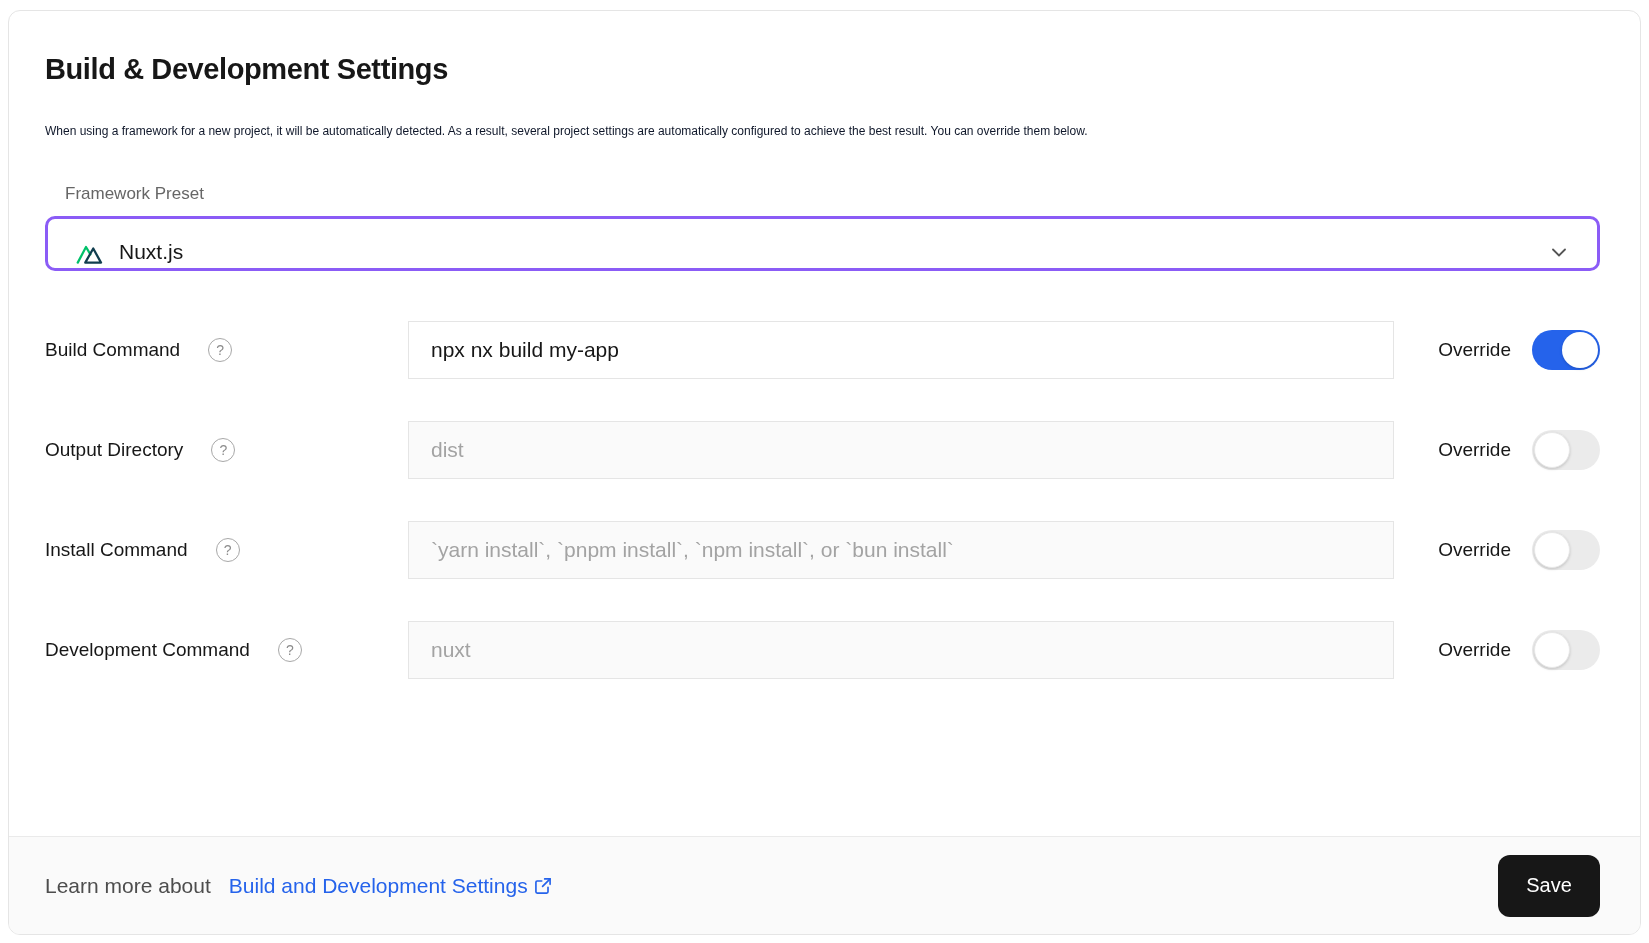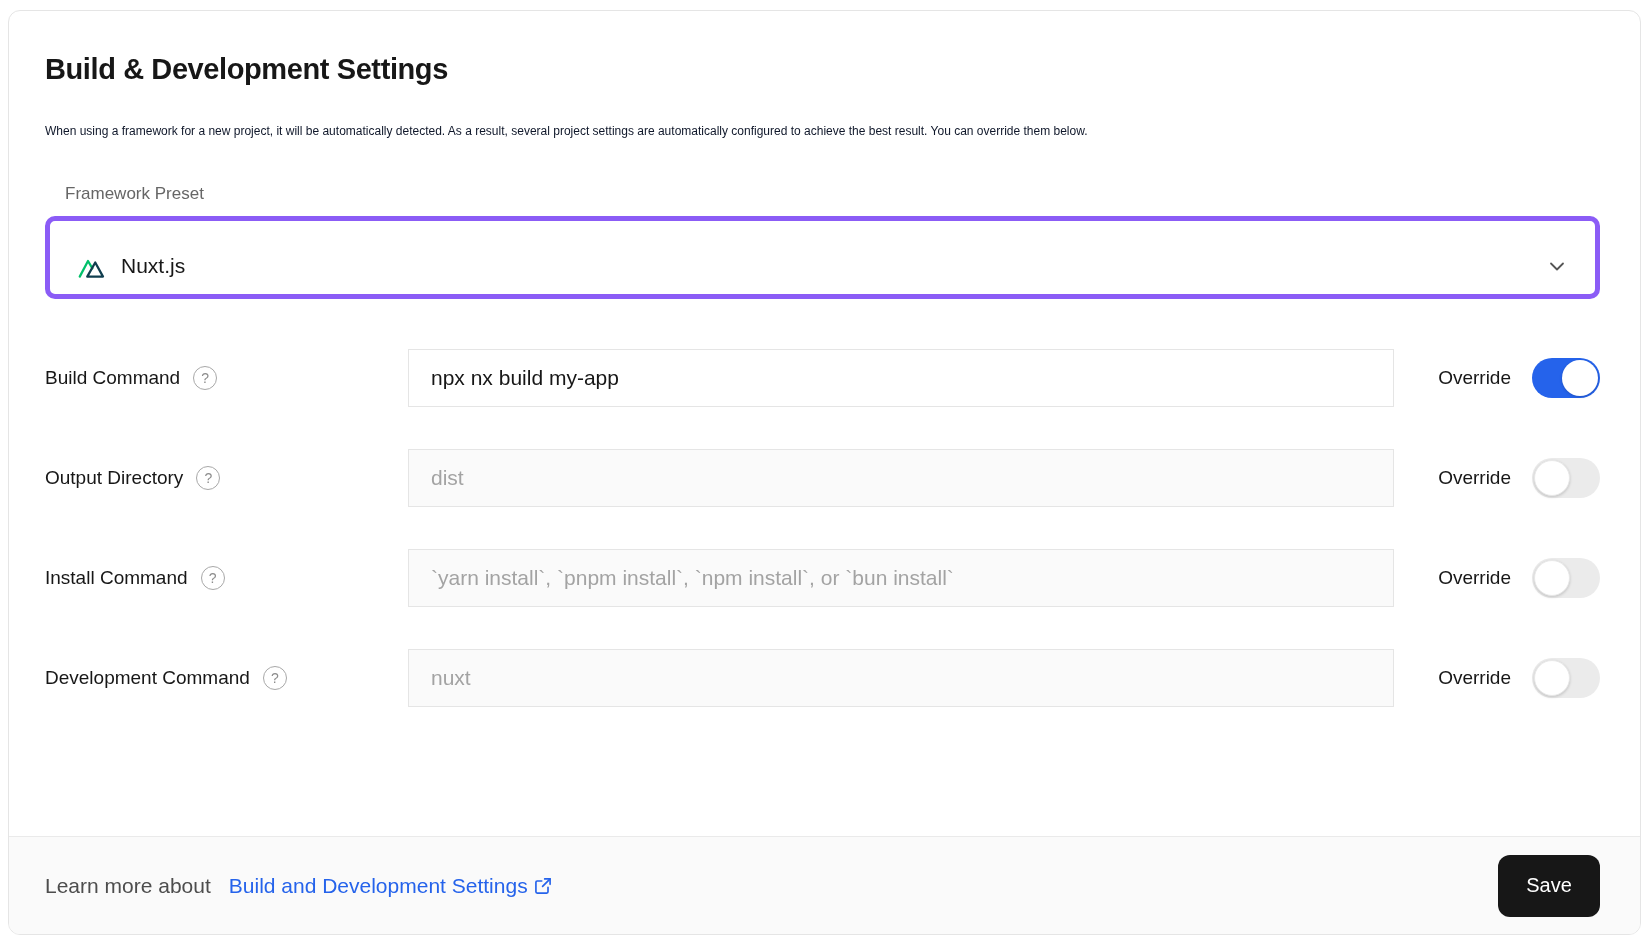--- a/index.html
+++ b/index.html
@@ -31,36 +31,36 @@
     margin:26px 0 8px 0;
     font-size:12px; line-height:38px;
     max-width:1400px;
     color:#0f172a;
   }
 
   .field-label { margin-top:34px; font-size:17px; color:#666666;margin-left:20px; }
 
   .select {
     margin-top:12px;
-    height:83px;
-    border:5px solid #8b5cf6;
+    height:55px;
+    border:3px solid #8b5cf6;
     border-radius:10px;
     background:#fff;
     display:flex; align-items:center;
     padding:16px 26px 0 27px;
     cursor:pointer;
   }
   .select-value { font-size:21px; margin-left:14px; color:#171717; }
   .chevron { margin-left:auto; display:flex; align-items:center; }
 
   .settings { margin-top:50px; }
   .setting-row { display:flex; align-items:center; height:58px; margin-bottom:42px; }
   .row-label {
     width:363px; flex-shrink:0;
-    display:flex; align-items:center; gap:13px;
+    display:flex; align-items:center; gap:28px;
     font-size:19px; font-weight:500; color:#171717;
   }
   .help-icon {
     width:24px; height:24px; flex-shrink:0;
     border:1.5px solid #a8a8a8; border-radius:50%;
     color:#8c8c8c; font-size:14px; font-weight:400;
     display:flex; align-items:center; justify-content:center;
     cursor:pointer; user-select:none;
   }
   .row-input {

